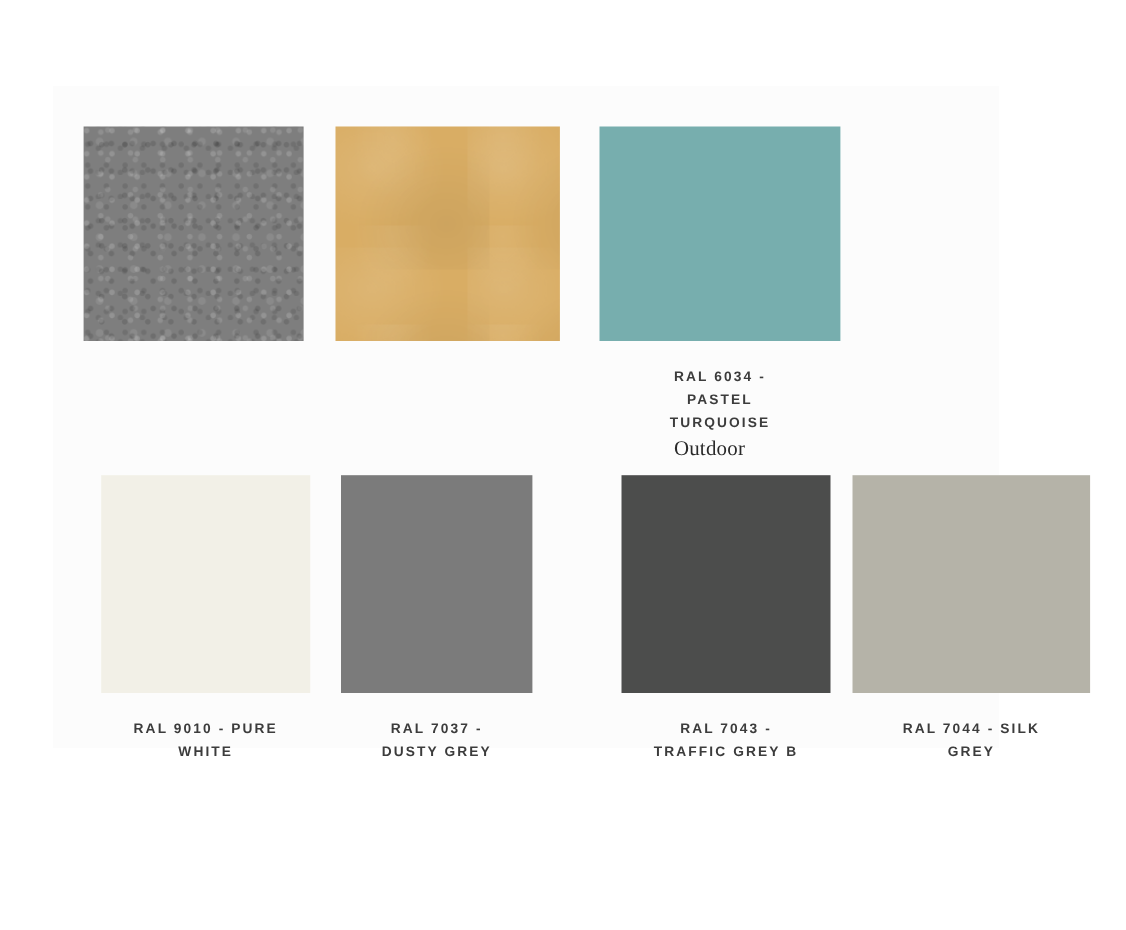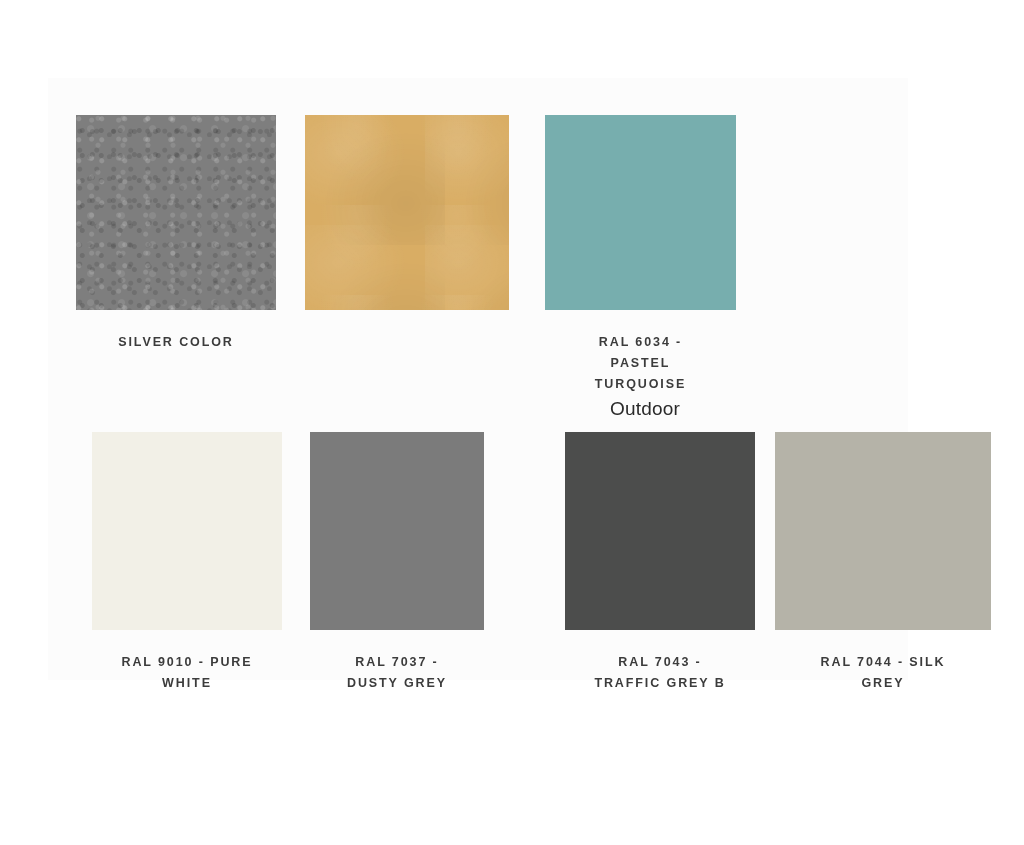--- a/index.html
+++ b/index.html
@@ -85,46 +85,45 @@
     text-transform: uppercase;
     white-space: pre-line;
   }
 
   #section-divider-outdoor {
     position: absolute;
     left: 545px;
     top: 398px;
     width: 200px;
     text-align: center;
-    font-family: Liberation Sans, sans-serif;
+    font-family: Liberation Serif, serif;
     font-size: 19px;
     font-weight: normal;
     letter-spacing: 0.2px;
     color: #2a2a2a;
   }
 </style>
 </head>
 <body>
 
 <div id="palette-page">
 
   <div id="content-panel"></div>
 
   <div class="swatch-row">
 
     <div class="swatch-cell" style="left:76px; top:115px; width:200px;">
       <div class="swatch-chip chip-texture-grain" style="height:195px; background-color:#7e7e7e;"></div>
-      <div class="swatch-label">SILVER COLOR</div>
     </div>
 
     <div class="swatch-cell" style="left:305px; top:115px; width:204px;">
       <div class="swatch-chip chip-texture-soft" style="height:195px; background-color:#d9ad64;"></div>
     </div>
 
-    <div class="swatch-cell" style="left:545px; top:115px; width:191px;">
+    <div class="swatch-cell" style="left:545px; top:115px; width:219px;">
       <div class="swatch-chip" style="height:195px; background-color:#77aeae;"></div>
       <div class="swatch-label">RAL 6034 -
 PASTEL
 TURQUOISE</div>
     </div>
 
   </div>
 
   <div id="section-divider-outdoor">Outdoor</div>
 

